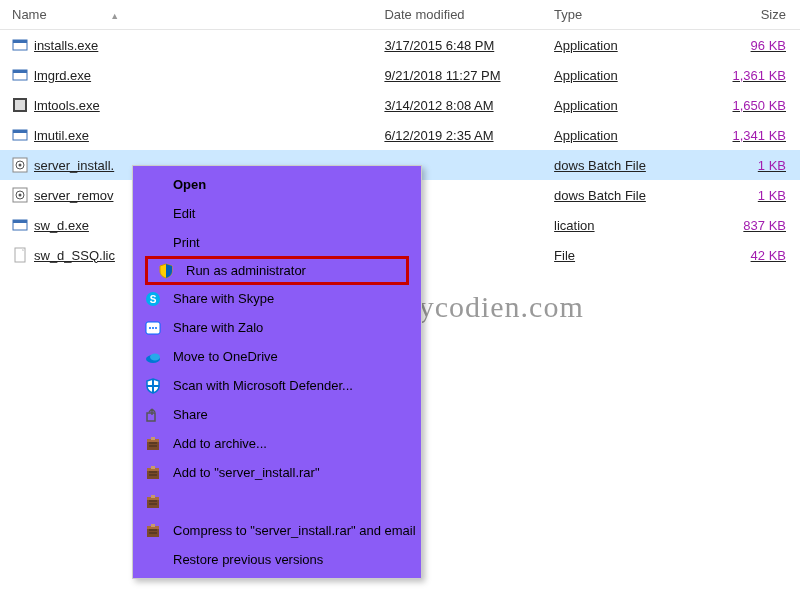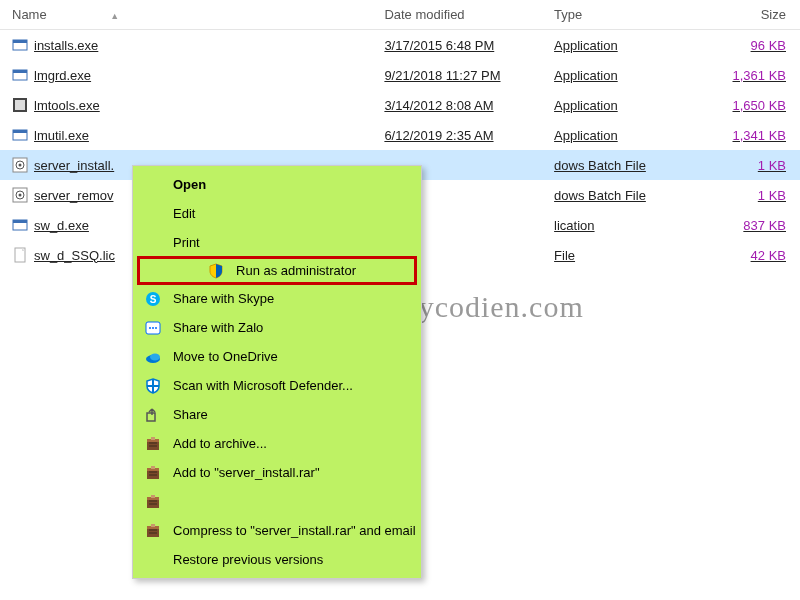--- a/index.html
+++ b/index.html
@@ -46,21 +46,21 @@
   }
   .file-row .col-name { display:flex; align-items:center; }
   .file-row .col-size { color:#a21caf; }
 
   
   .ctx-menu {
     position: absolute;
     left: 132px;
     top: 165px;
     width: 290px;
-    background: #bef264;
+    background: #8b5cf6;
     border: 1px solid #ccc;
     box-shadow: 3px 3px 6px rgba(0,0,0,0.25);
     padding: 4px 2px;
     z-index: 10;
   }
   .ctx-item {
     display: flex;
     align-items: center;
     height: 29px;
     padding-left: 8px;
@@ -69,22 +69,21 @@
   }
   .ctx-item .ctx-icon {
     width: 20px; height: 20px;
     display:inline-flex; align-items:center; justify-content:center;
     margin-right: 10px;
     flex-shrink: 0;
   }
   .ctx-item.bold { font-weight: 600; }
   .ctx-item.highlight {
     border: 3px solid #c80000;
-    margin: -1px 2px;
-    justify-content: center;
+    margin: -1px 10px;
   }
   .watermark {
     position: absolute;
     left: 380px;
     top: 290px;
     font-size: 30px;
     color: #888;
     font-family: Georgia, serif;
     letter-spacing: 1px;
     z-index: 5;

